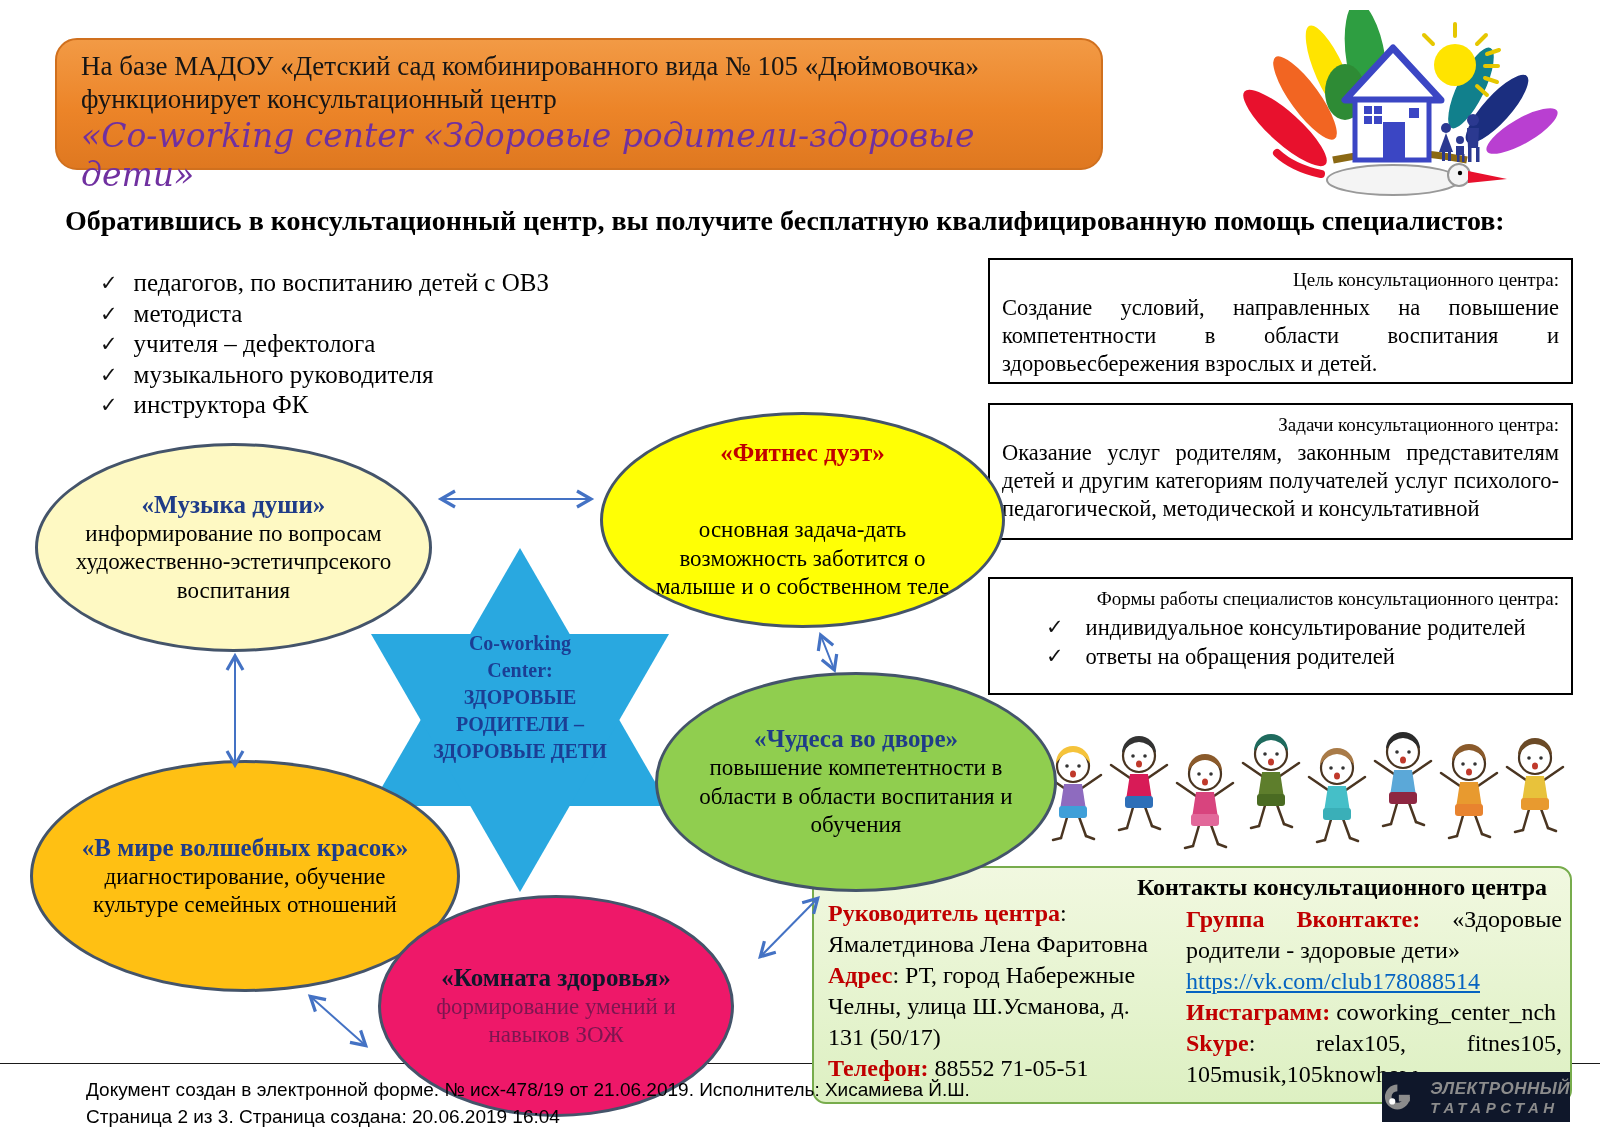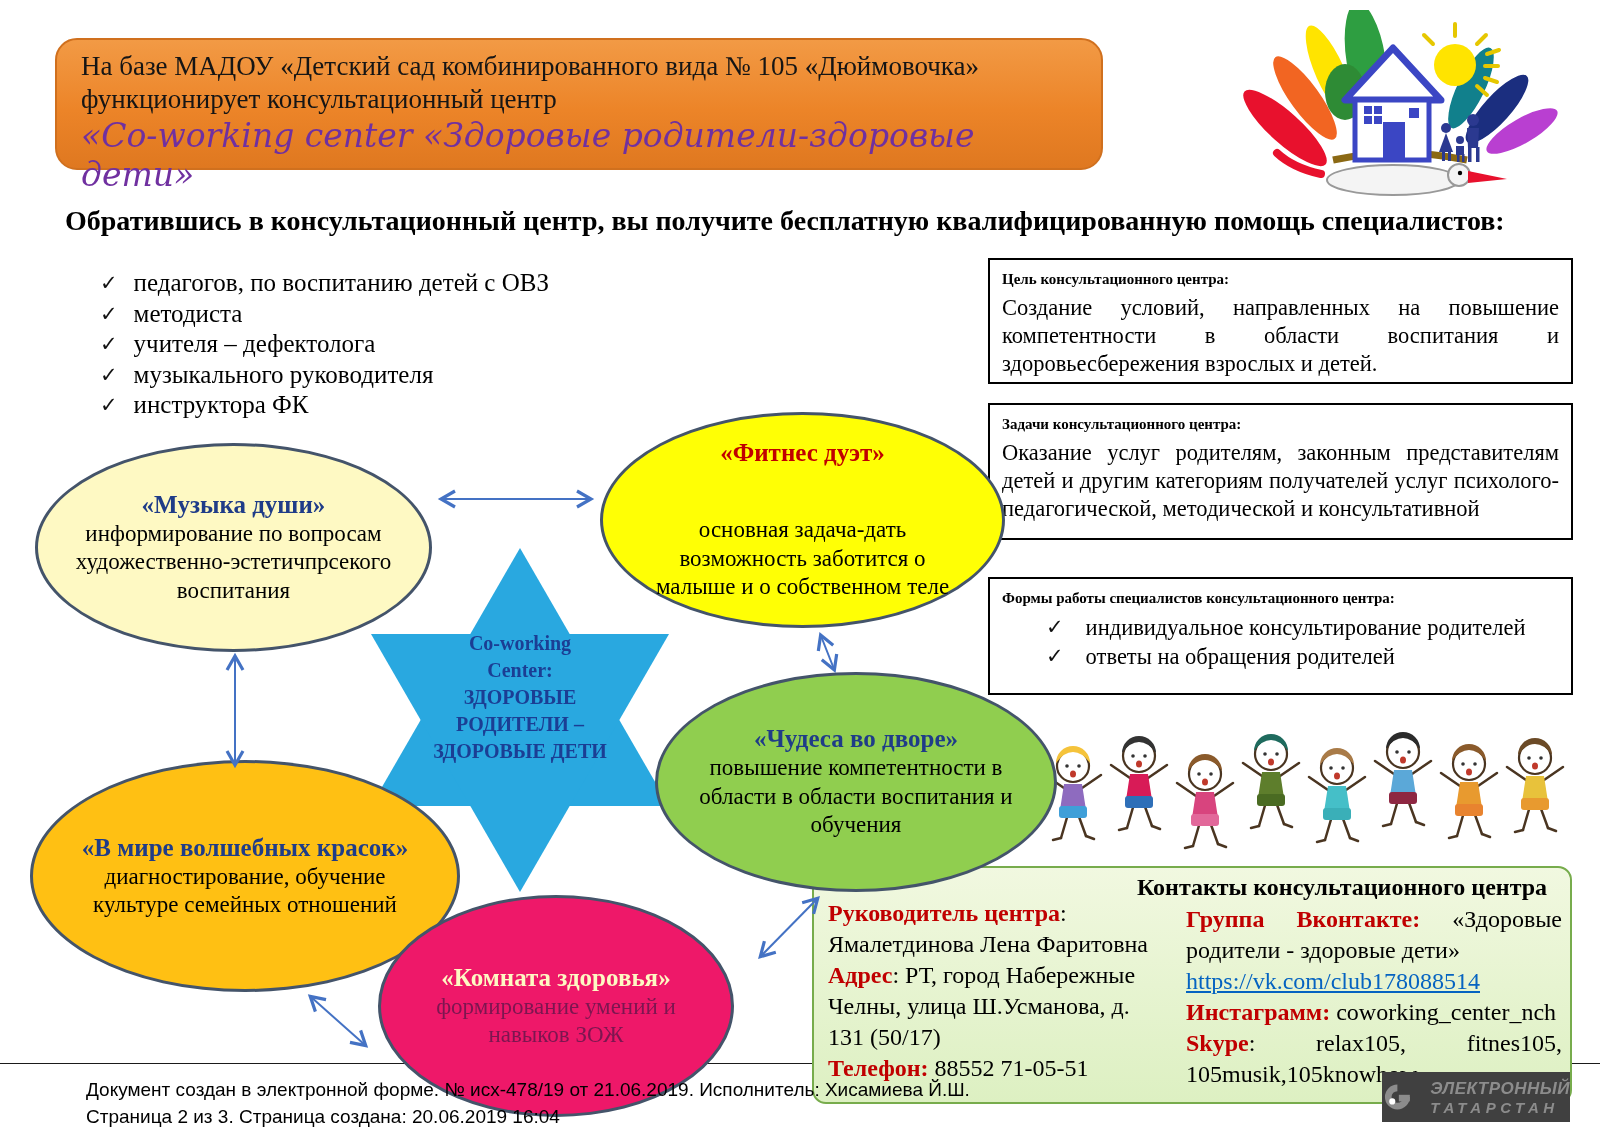--- a/index.html
+++ b/index.html
@@ -24,42 +24,42 @@
   .speclist{position:absolute;left:100px;top:268px;width:580px;z-index:1;}
   .li{display:flex;gap:16px;font-size:25px;line-height:30.5px;}
   .check{font-family:"DejaVu Sans",sans-serif;font-size:21px;font-weight:bold;color:#111;}
 
   
   .infobox{position:absolute;left:988px;width:585px;border:2px solid #000;background:#fff;
     box-sizing:border-box;padding:5px 12px;z-index:1;}
   #box-goal{top:258px;height:126px;}
   #box-tasks{top:403px;height:137px;}
   #box-forms{top:577px;height:118px;}
-  .infobox .ib-title{font-weight:bold;font-size:15px;text-align:left;line-height:29px;}
+  .infobox .ib-title{font-weight:normal;font-size:19px;text-align:right;line-height:29px;}
   .infobox .ib-body{font-size:22.5px;text-align:justify;line-height:28px;}
   .infobox .li{font-size:22.5px;line-height:29px;margin-left:44px;gap:22px;}
 
   
   .star-svg{position:absolute;left:355px;top:540px;width:330px;height:360px;z-index:1;}
   .star-text{position:absolute;left:400px;top:630px;width:240px;text-align:center;
     font-weight:bold;font-size:20px;line-height:27px;color:#1B3E94;z-index:2;}
 
   
   .ellipse{position:absolute;border:3px solid #44546A;border-radius:50%;
     display:flex;flex-direction:column;align-items:center;justify-content:center;
     text-align:center;box-sizing:border-box;padding:0 34px;}
   .el-title{font-weight:bold;font-size:25px;line-height:30px;color:#1F3C88;}
   .el-body{font-size:23px;line-height:28.5px;color:#000;}
   #el-music{left:35px;top:443px;width:397px;height:209px;background:#fef9c3;z-index:2;}
   #el-fitness{left:600px;top:412px;width:405px;height:216px;background:#FFFF05;z-index:2;gap:48px;}
   #el-fitness .el-title{color:#C00000;}
   #el-miracles{left:655px;top:672px;width:402px;height:220px;background:#90CE4F;z-index:3;}
   #el-paints{left:30px;top:760px;width:430px;height:232px;background:#FFC013;z-index:2;}
   #el-health{left:378px;top:895px;width:356px;height:222px;background:#EE1869;z-index:4;}
-  #el-health .el-title{color:#fef9c3;}
+  #el-health .el-title{color:#0f172a;}
   #el-health .el-body{color:#7C1650;}
 
   
   .arrows{position:absolute;left:0;top:0;width:1600px;height:1132px;z-index:5;pointer-events:none;}
 
   
   .kids-svg{position:absolute;left:1038px;top:712px;width:535px;height:152px;z-index:2;}
 
   
   .contacts{position:absolute;left:812px;top:866px;width:760px;height:238px;
@@ -72,21 +72,21 @@
     text-align:justify;}
   .red{color:#C00000;font-weight:bold;}
   .vk-link{display:block;color:#0563C1;text-decoration:underline;text-align:left;}
 
   
   .footer-rule{position:absolute;left:0;top:1063px;width:1600px;border-top:1.6px solid #1a1a1a;z-index:1;}
   .footer-text{position:absolute;left:38px;top:1076px;font-family:"Liberation Sans",sans-serif;
     font-size:19px;line-height:27px;z-index:5;margin-left:48px;}
 
   
-  .et-logo{position:absolute;left:1382px;top:1072px;width:188px;height:50px;background:#404040;
+  .et-logo{position:absolute;left:1382px;top:1072px;width:188px;height:50px;background:#0f172a;
     display:flex;align-items:center;gap:19px;z-index:6;
     font-family:"Liberation Sans",sans-serif;color:#8C8C8C;}
   .et-text{display:flex;flex-direction:column;font-weight:bold;font-style:italic;}
   .et-l1{font-size:17px;letter-spacing:0.5px;}
   .et-l2{font-size:15px;letter-spacing:4.5px;}
 </style>
 </head>
 <body>
 
 <div class="banner">

